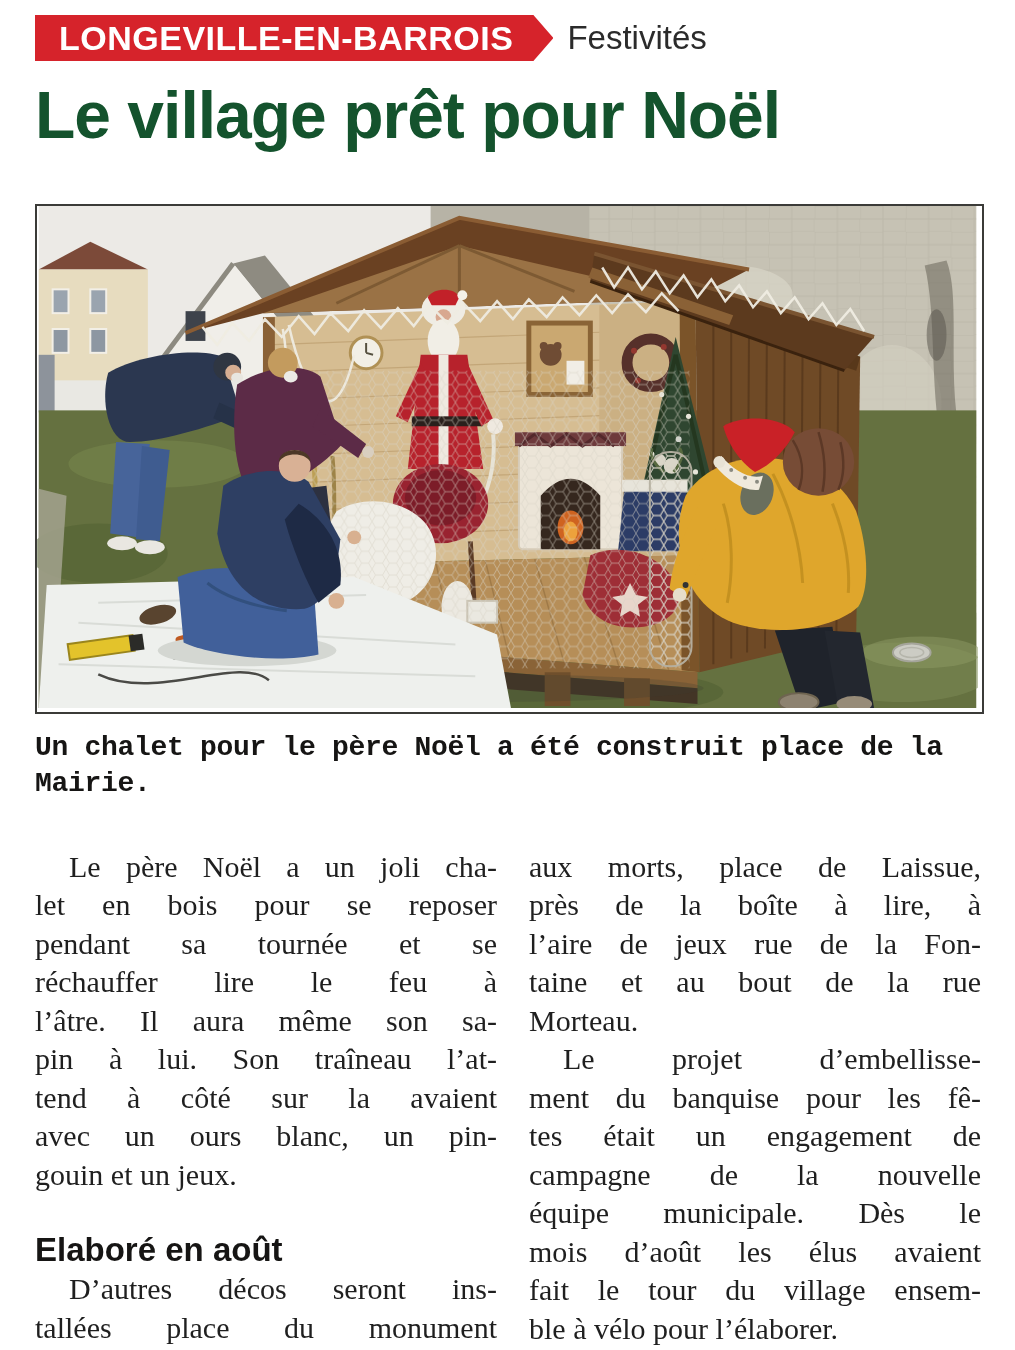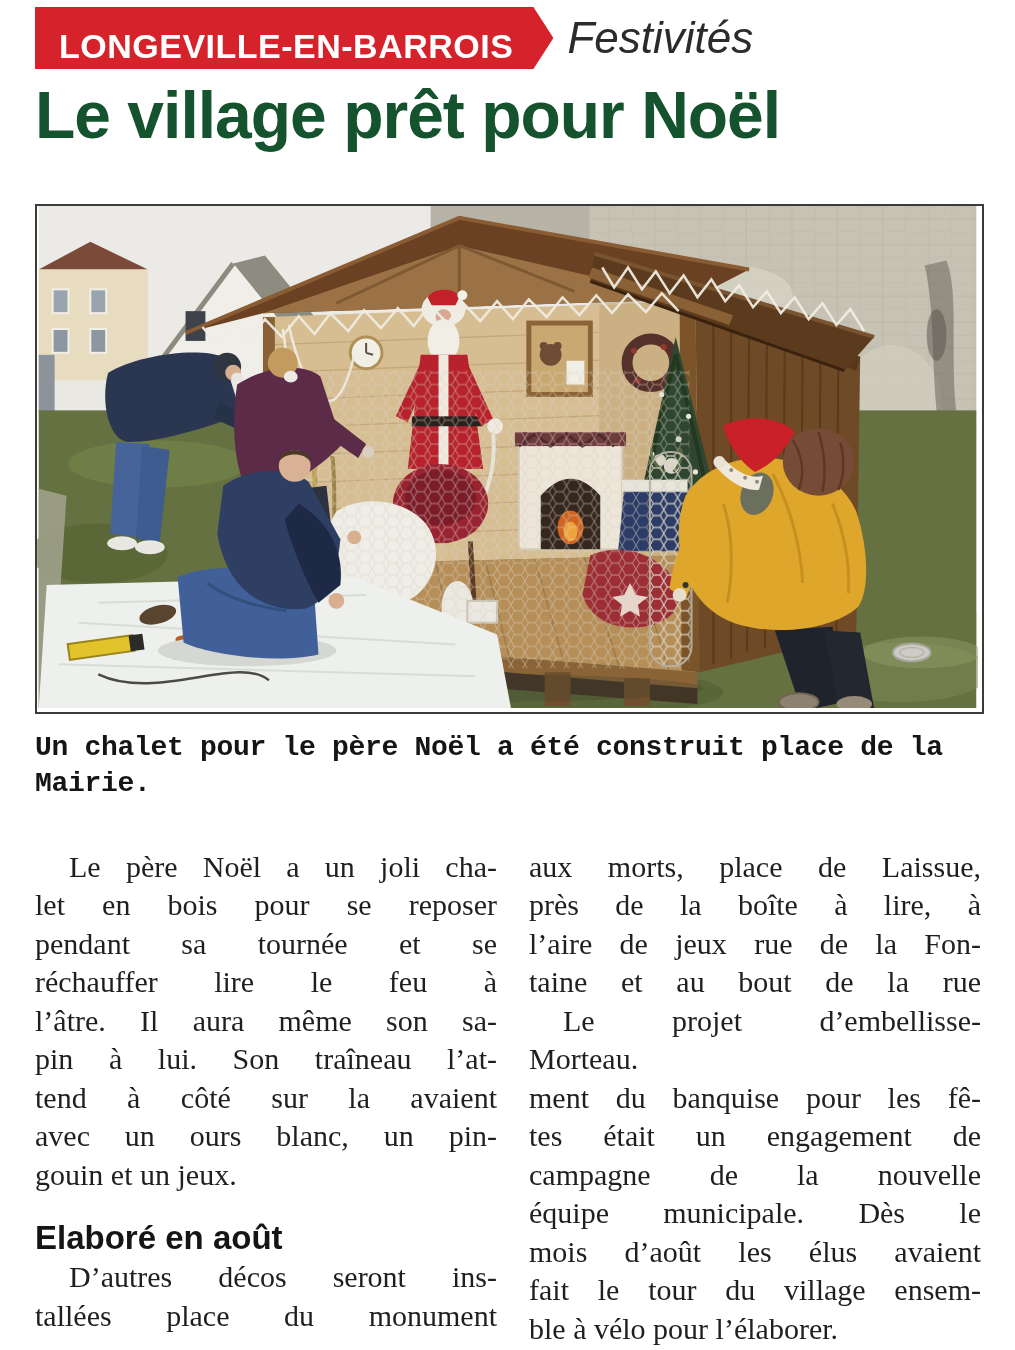--- a/index.html
+++ b/index.html
@@ -2,43 +2,43 @@
 <html><head>
 <meta charset="utf-8">
 <style>
   html,body{margin:0;padding:0;background:#ffffff;}
   body{width:1015px;height:1350px;overflow:hidden;font-family:"Liberation Sans",sans-serif;}
   .page{box-sizing:border-box;width:1015px;height:1350px;padding:14px 28px 0 35px;background:#fff;}
   
   .kicker-row{display:flex;align-items:center;height:48px;}
   .kicker-banner{
     background:#d6232b;color:#fff;font-weight:bold;font-size:34px;letter-spacing:.5px;
-    line-height:46px;height:46px;padding:16px 40px 0 24px;
+    line-height:46px;height:46px;padding:0 40px 0 24px;
     clip-path:polygon(0 0,calc(100% - 20px) 0,100% 50%,calc(100% - 20px) 100%,0 100%);
     white-space:nowrap;
   }
-  .section-label{color:#2b2b2b;font-size:44px;margin-left:14px;font-weight:500;font-style:italic;}
+  .section-label{color:#2b2b2b;font-size:33px;margin-left:14px;font-weight:500;}
   
   h1.headline{
     margin:16px 0 0 0;font-size:66px;line-height:1.15;color:#14532d;font-weight:bold;
     letter-spacing:-1px;white-space:nowrap;
   }
   
   figure.photo{margin:50px 0 0 0;width:945px;height:506px;border:2px solid #3b3b38;overflow:hidden;}
   figure.photo svg{display:block;}
   
   .caption{margin:16px 0 0 0;font-size:28px;line-height:36px;font-weight:bold;color:#161514;letter-spacing:-.3px;font-family:Liberation Mono, monospace;}
   
   .columns{margin-top:46px;display:grid;grid-template-columns:462px 452px;column-gap:32px;color:#1f1f1f;}
   .col{font-family:"Liberation Serif",serif;font-size:30px;line-height:38.5px;}
   .line{text-align:justify;text-align-last:justify;white-space:normal;}
   .line.noj{text-align-last:left;}
   .line.ind{text-indent:34px;}
   .subhead{font-family:"Liberation Sans",sans-serif;font-weight:bold;font-size:33px;line-height:40px;
-    margin-top:24px;color:#161514;}
+    margin-top:36px;color:#161514;}
 </style>
 </head>
 <body>
 
 <div class="page">
 
   <div class="kicker-row">
     <div class="kicker-banner">
       <span>LONGEVILLE-EN-BARROIS</span>
     </div>
@@ -329,22 +329,22 @@
         <div class="line noj">gouin et un jeux.</div>
         <div class="subhead">Elaboré en août</div>
         <div class="line ind">D’autres décos seront ins-</div>
         <div class="line">tallées place du monument</div>
       </div>
     <div class="col" id="col-1">
         <div class="line">aux morts, place de Laissue,</div>
         <div class="line">près de la boîte à lire, à</div>
         <div class="line">l’aire de jeux rue de la Fon-</div>
         <div class="line">taine et au bout de la rue</div>
+        <div class="line noj">Morteau.</div>
         <div class="line ind">Le projet d’embellisse-</div>
-        <div class="line noj">Morteau.</div>
         <div class="line">ment du banquise pour les fê-</div>
         <div class="line">tes était un engagement de</div>
         <div class="line">campagne de la nouvelle</div>
         <div class="line">équipe municipale. Dès le</div>
         <div class="line">mois d’août les élus avaient</div>
         <div class="line">fait le tour du village ensem-</div>
         <div class="line noj">ble à vélo pour l’élaborer.</div>
       </div>
   </div>
 

